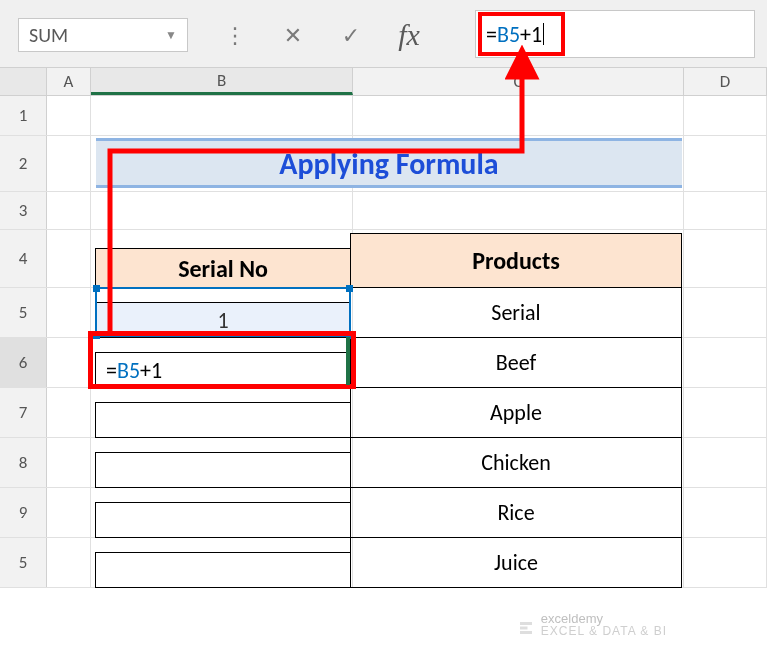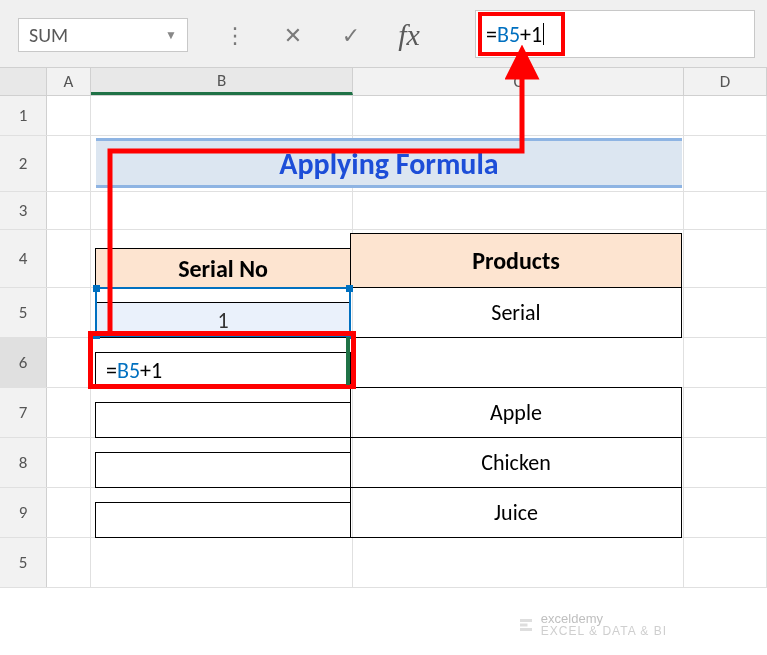--- a/index.html
+++ b/index.html
@@ -265,21 +265,21 @@
   
   .watermark {
     position: absolute;
     right: 100px;
     bottom: 18px;
     font-size: 13px;
     color: #bfbfbf;
     font-family: Arial, sans-serif;
     text-align: left;
     display: flex;
-    align-items: center;
+    align-items: flex-end;
     gap: 6px;
     margin-top: 21px;
   }
   .watermark svg { opacity: 0.5; }
   .watermark .wm-text { line-height: 1; }
   .watermark .wm-sub { font-size: 12px; letter-spacing: 1px; color:#cfcfcf;}
 </style>
 </head>
 <body>
 
@@ -393,28 +393,33 @@
     <div class="tbl-row r5">
       <div class="tbl-cell left">1</div>
       <div class="tbl-cell right">Serial</div>
     </div>
     <div class="tbl-row r6">
       <div class="tbl-cell left b6-cell">
         <span class="eq">=</span>
           <span class="ref">B5</span>
           <span class="tail">+1</span>
       </div>
+      <div class="tbl-cell right">Beef</div>
     </div>
     <div class="tbl-row">
       <div class="tbl-cell left"></div>
       <div class="tbl-cell right">Apple</div>
     </div>
     <div class="tbl-row">
       <div class="tbl-cell left"></div>
       <div class="tbl-cell right">Chicken</div>
+    </div>
+    <div class="tbl-row">
+      <div class="tbl-cell left"></div>
+      <div class="tbl-cell right">Rice</div>
     </div>
     <div class="tbl-row">
       <div class="tbl-cell left"></div>
       <div class="tbl-cell right">Juice</div>
     </div>
   </div>
 
   <div class="b5-select">
     <div class="b5-handle-bl"></div>
       <div class="b5-handle-br"></div>

